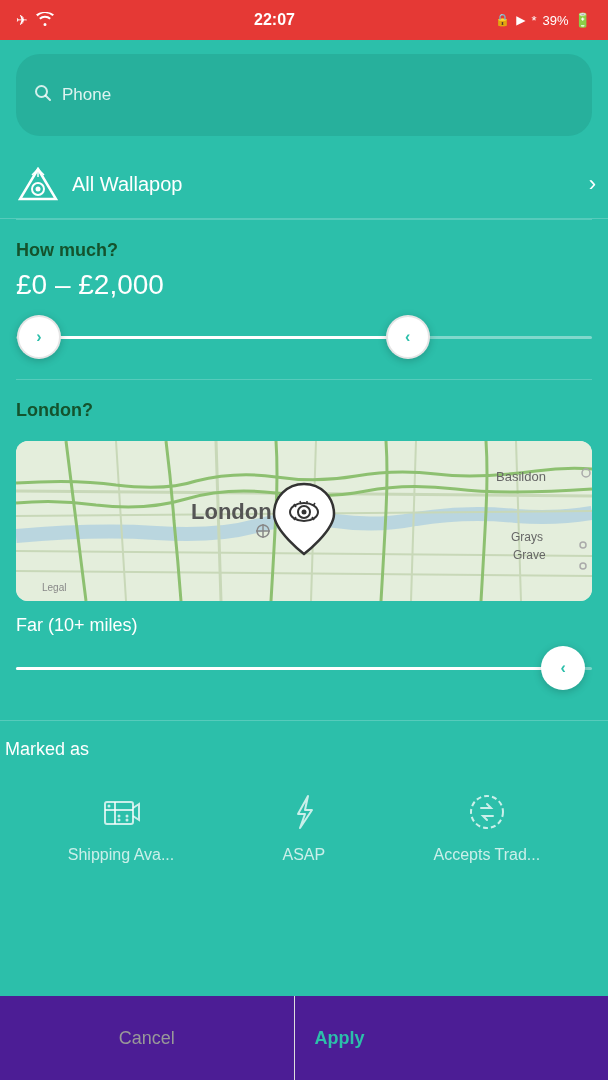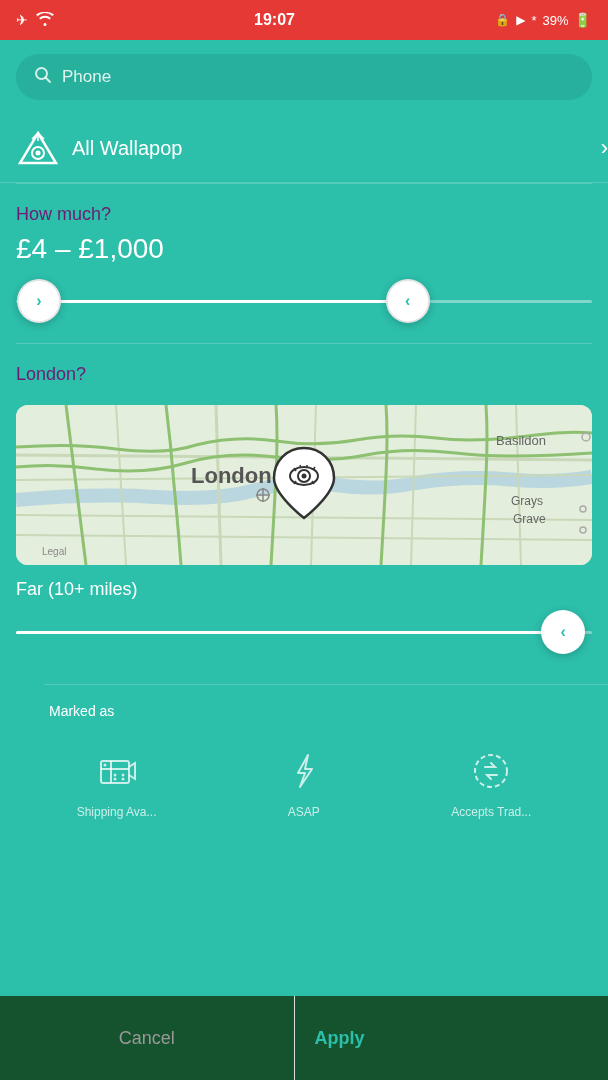--- a/index.html
+++ b/index.html
@@ -29,33 +29,33 @@
     .status-center { font-size: 16px; font-weight: 600; }
     .status-right { display: flex; gap: 6px; align-items: center; font-size: 13px; }
 
     
     .search-bar {
       background: #27b09c;
       margin: 14px 16px;
       border-radius: 24px;
       display: flex;
       align-items: center;
-      padding: 12px 18px;
+      padding: 30px 18px;
       gap: 10px;
     }
     .search-bar-text {
       color: rgba(255,255,255,0.85);
       font-size: 17px;
     }
 
     
     .category-row {
       display: flex;
       align-items: center;
-      padding: 12px 0 12px 16px;
+      padding: 12px 12px 12px 16px;
       border-bottom: 1px solid rgba(255,255,255,0.2);
       cursor: pointer;
     }
     .category-icon {
       width: 44px;
       height: 44px;
       display: flex;
       align-items: center;
       justify-content: center;
       margin-right: 12px;
@@ -67,23 +67,23 @@
       flex: 1;
     }
     .chevron-right {
       color: white;
       font-size: 22px;
       font-weight: 300;
     }
 
     
     .section-label {
-      color: #701a75;
+      color: #14532d;
       font-size: 18px;
-      font-weight: 400;
+      font-weight: 700;
       padding: 20px 16px 4px 16px;
     }
     .price-range {
       color: white;
       font-size: 28px;
       font-weight: 300;
       padding: 4px 16px 14px 16px;
     }
 
     
@@ -194,57 +194,56 @@
       top: 50%;
       right: 5%;
       transform: translate(50%, -50%);
       cursor: pointer;
       box-shadow: 0 2px 8px rgba(0,0,0,0.2);
     }
 
     
     .marked-label {
       color: white;
-      font-size: 14px;
+      font-size: 18px;
       font-weight: 400;
       padding: 18px 16px 16px 5px;
       border-top: 1px solid rgba(255,255,255,0.2);
       margin-top: 10px;
-      margin-left: 44px;
     }
 
     .badges-row {
       display: flex;
       justify-content: space-around;
       padding: 10px 16px 20px 16px;
     }
     .badge-item {
       display: flex;
       flex-direction: column;
       align-items: center;
       gap: 8px;
       color: rgba(255,255,255,0.75);
-      font-size: 12px;
+      font-size: 16px;
       cursor: pointer;
     }
     .badge-icon {
       width: 52px;
       height: 52px;
       display: flex;
       align-items: center;
       justify-content: center;
     }
 
     
     .bottom-bar {
       position: fixed;
       bottom: 0;
       width: 608px;
       height: 84px;
-      background: #14532d;
+      background: #4c1d95;
       display: flex;
       align-items: center;
       gap: 20px;
     }
     .bottom-cancel {
       flex: 1;
       text-align: center;
       color: #999;
       font-size: 18px;
       cursor: pointer;
@@ -271,21 +270,21 @@
 
 <div class="status-bar">
   <div class="status-left">
     <span>✈</span>
     <span>
       <svg width="18" height="14" viewBox="0 0 18 14" fill="white">
         <path d="M9 11a1.5 1.5 0 100 3 1.5 1.5 0 000-3zm-4.5-3.5a6.5 6.5 0 019 0l1.4-1.4a8.5 8.5 0 00-11.8 0L4.5 7.5zm-3-3A11 11 0 019 1a11 11 0 017.5 3L18 2.6A13 13 0 009 0 13 13 0 000 2.6L1.5 4zm6 6.5z"></path>
       </svg>
     </span>
   </div>
-  <div class="status-center">19:07</div>
+  <div class="status-center">22:07</div>
   <div class="status-right">
     <span style="font-size:12px">🔒</span>
     <span style="font-size:12px">▶</span>
     <span style="font-size:13px">*</span>
     <span>39%</span>
     <span style="font-size:14px">🔋</span>
   </div>
 </div>
 
 <div class="search-bar">
@@ -314,21 +313,21 @@
     </svg>
   </div>
   <span class="category-label">All Wallapop</span>
   <span class="chevron-right">›</span>
 </div>
 
 <div class="divider"></div>
 
 <div>
   <div class="section-label">How much?</div>
-  <div class="price-range">£4 – £1,000</div>
+  <div class="price-range">£0 – £2,000</div>
 
   <div class="slider-container">
     <div style="position:relative; height: 44px; display:flex; align-items:center;">
       <div class="slider-track">
         <div class="slider-fill"></div>
       </div>
       <div class="slider-thumb thumb-left">
         <span class="thumb-arrow">›</span>
       </div>
       <div class="slider-thumb thumb-right">

